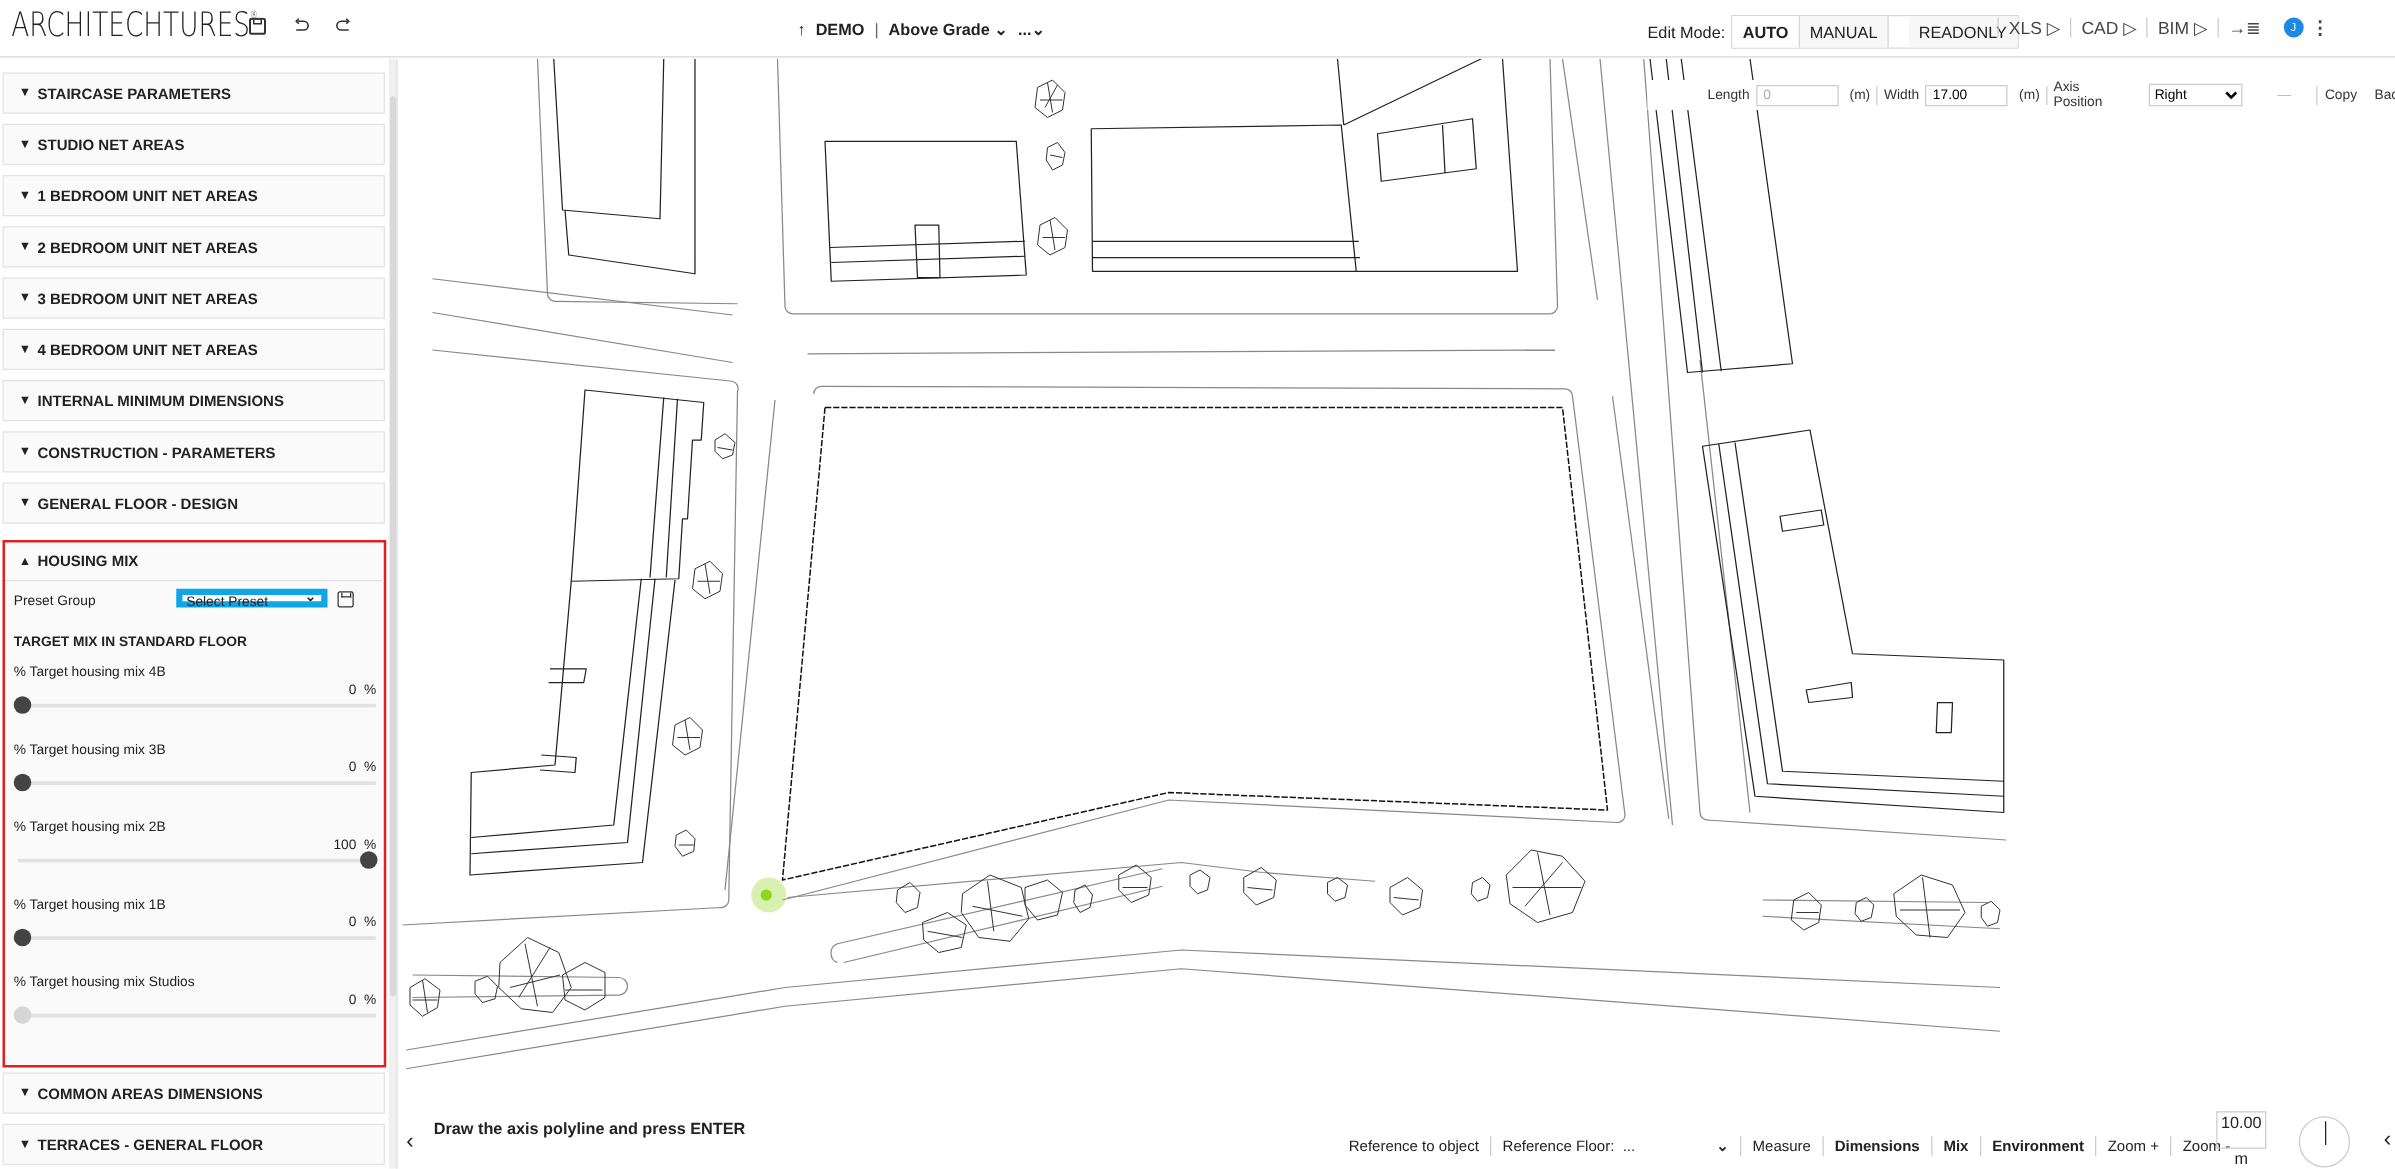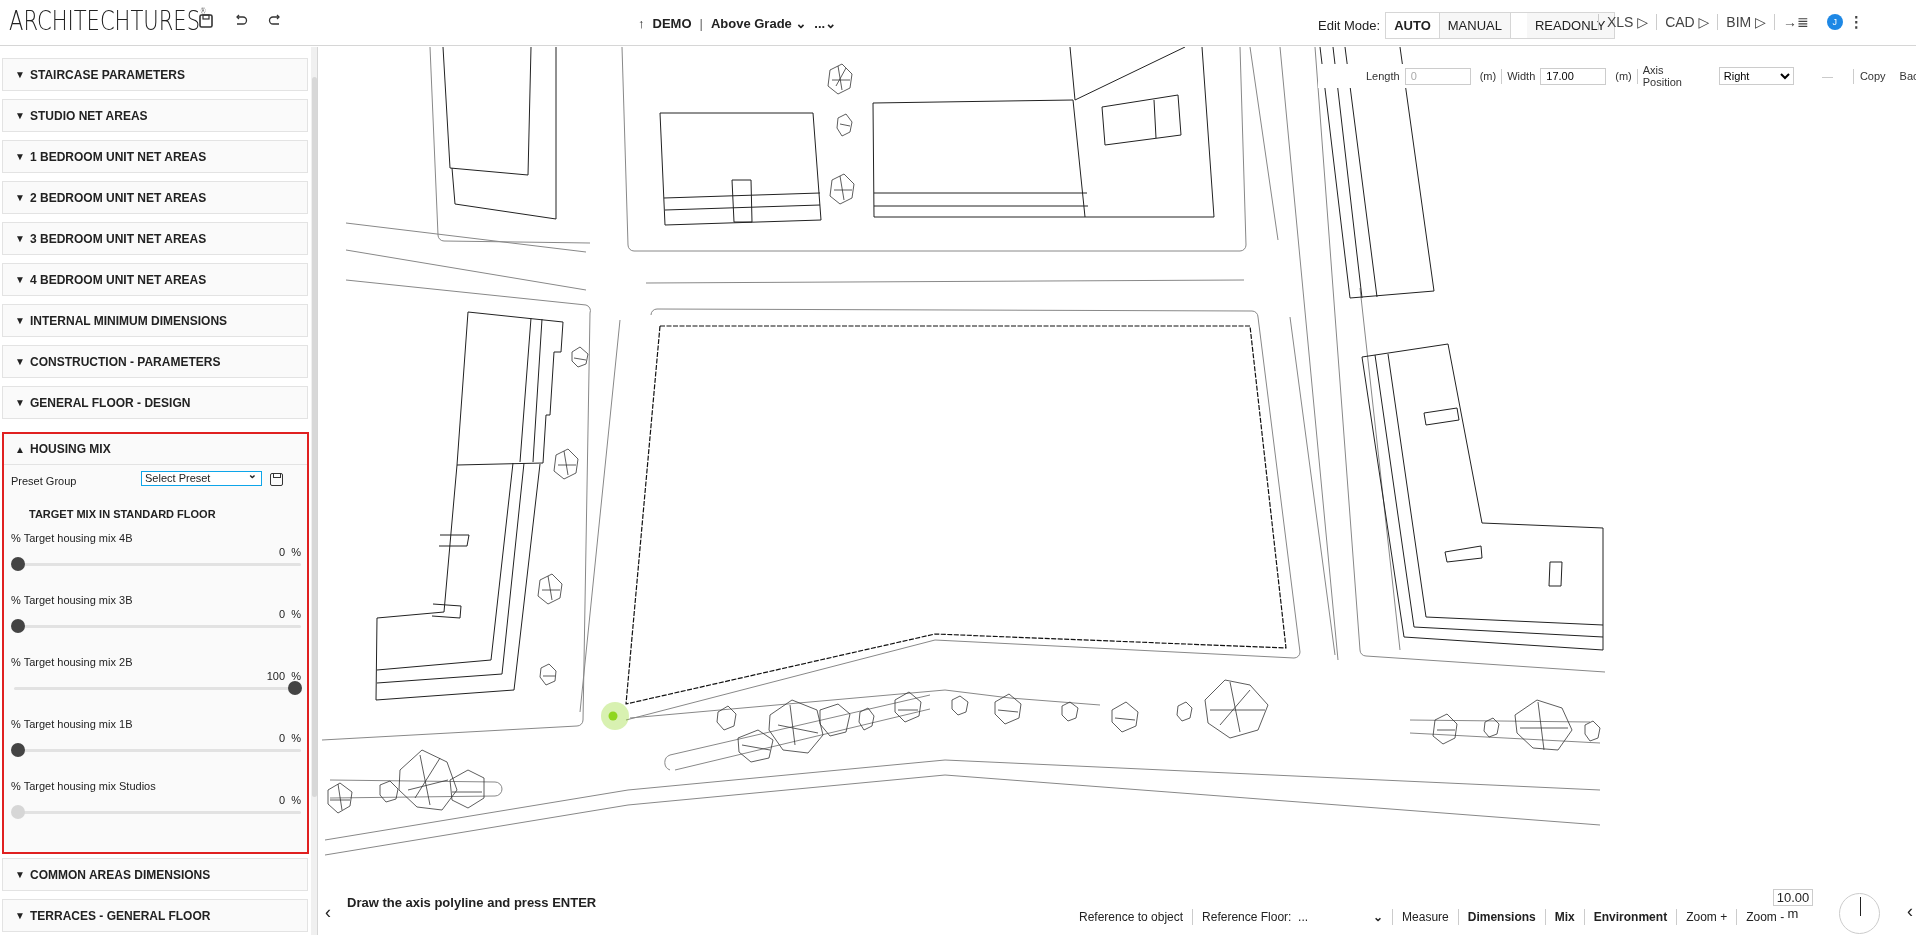--- a/index.html
+++ b/index.html
@@ -25,25 +25,25 @@
   .kebab { margin-left: 6px; font-size: 15px; font-weight: bold; cursor: pointer; }
   
   .sidebar { position: absolute; left: 0; top: 47px; width: 318px; height: 888px; background: #fff; border-right: 1px solid #d6d6d6; overflow: hidden; }
   .sb-scroll { position: absolute; left: 311px; top: 0; width: 7px; height: 888px; background: #f0f0f0; }
   .sb-thumb { position: absolute; left: 312px; top: 30px; width: 5px; height: 720px; background: #d8d8d8; border-radius: 3px; }
   .sec { position: absolute; left: 2px; width: 306px; height: 33px; border: 1px solid #e3e3e3; background: #fafafa; display: flex; align-items: center; padding-left: 12px; font-size: 12px; font-weight: bold; cursor: pointer; }
   .sec .chev { width: 10px; margin-right: 5px; font-size: 10px; }
   .hm { position: absolute; left: 2px; top: 385px; width: 307px; height: 422px; border: 2px solid #e02020; background: #fafafa; }
   .hm-head { height: 31px; display: flex; align-items: center; padding-left: 11px; font-size: 12px; font-weight: bold; border-bottom: 1px solid #e3e3e3; }
   .row-preset { position: absolute; left: 7px; top: 41px; width: 290px; font-size: 11px; }
-  .preset-sel { position: absolute; left: 130px; top: -4px; width: 121px; height: 15px; border: 1px solid #0ea5e9; background: #fff; font-size: 11px; padding-left: 3px; line-height: 13px; }
+  .preset-sel { position: absolute; left: 130px; top: -4px; width: 121px; height: 15px; border: 5px solid #0ea5e9; background: #fff; font-size: 11px; padding-left: 3px; line-height: 13px; }
   .preset-sel::after { content: "⌄"; position: absolute; right: 4px; top: -4px; font-weight: bold; }
   .preset-save { position: absolute; left: 259px; top: -2px; width: 13px; height: 13px; border: 1.5px solid #333; border-radius: 2px; }
   .preset-save::before { content: ""; position: absolute; left: 2px; top: 0; width: 6px; height: 3px; border: 1px solid #333; border-top: none; }
-  .target-title { position: absolute; left: 25px; top: 74px; font-size: 11px; font-weight: bold; }
+  .target-title { position: absolute; left: 7px; top: 74px; font-size: 11px; font-weight: bold; }
   .slider { position: absolute; left: 7px; width: 290px; height: 60px; font-size: 11px; }
   .slider .lbl { position: absolute; left: 0; top: 0; }
   .slider .val { position: absolute; right: 0; top: 14px; }
   .slider .track { position: absolute; left: 3px; right: 0; top: 31px; height: 3px; background: #e2e2e2; border-radius: 2px; }
   .slider .knob { position: absolute; top: 25px; width: 14px; height: 14px; border-radius: 50%; background: #444; cursor: grab; }
   .slider .knob.dis { background: #d6d6d6; }
   
   .canvas { position: absolute; left: 319px; top: 47px; width: 1597px; height: 888px; }
   .canvas svg { position: absolute; left: 0; top: 0; }
   .axisbar { position: absolute; left: 1318px; top: 64px; display: flex; align-items: center; font-size: 11px; color: #333; background: #fff; padding-left: 46px; }
@@ -53,21 +53,21 @@
   
   .bottom { position: absolute; left: 319px; top: 888px; width: 1597px; height: 47px; }
   .back-arrow { position: absolute; left: 6px; top: 14px; font-size: 18px; cursor: pointer; }
   .instr { position: absolute; left: 28px; top: 7px; font-size: 13px; font-weight: bold; }
   .btools { position: absolute; left: 751px; top: 21px; display: flex; align-items: flex-end; font-size: 12px; color: #222; }
   .btools .bt { padding: 0 9px; border-left: 1px solid #ccc; cursor: pointer; line-height: 16px; }
   .btools .bt:first-child { border-left: none; }
   .btools .bold { font-weight: bold; }
   .reffloor { width: 200px; display: flex; justify-content: space-between; }
   .scale { position: absolute; left: 1454px; top: 1px; width: 40px; text-align: center; font-size: 13px; }
-  .scale .box { border: 1px solid #ccc; height: 17px; line-height: 16px; }
+  .scale .box { border: 1px solid #ccc; height: 30px; line-height: 16px; }
   .compass { position: absolute; left: 1520px; top: 5px; width: 41px; height: 41px; border: 1px solid #ccc; border-radius: 50%; }
   .compass::after { content: ""; position: absolute; left: 20px; top: 3px; width: 1px; height: 19px; background: #222; }
   .collapse-right { position: absolute; left: 1588px; top: 13px; font-size: 18px; cursor: pointer; }
 </style>
 </head>
 <body>
 
 <div class="topbar">
   <div class="logo"><span>ARCHITECHTURES</span><sup>®</sup></div>
   <div class="tb-icon" style="left:197px">

